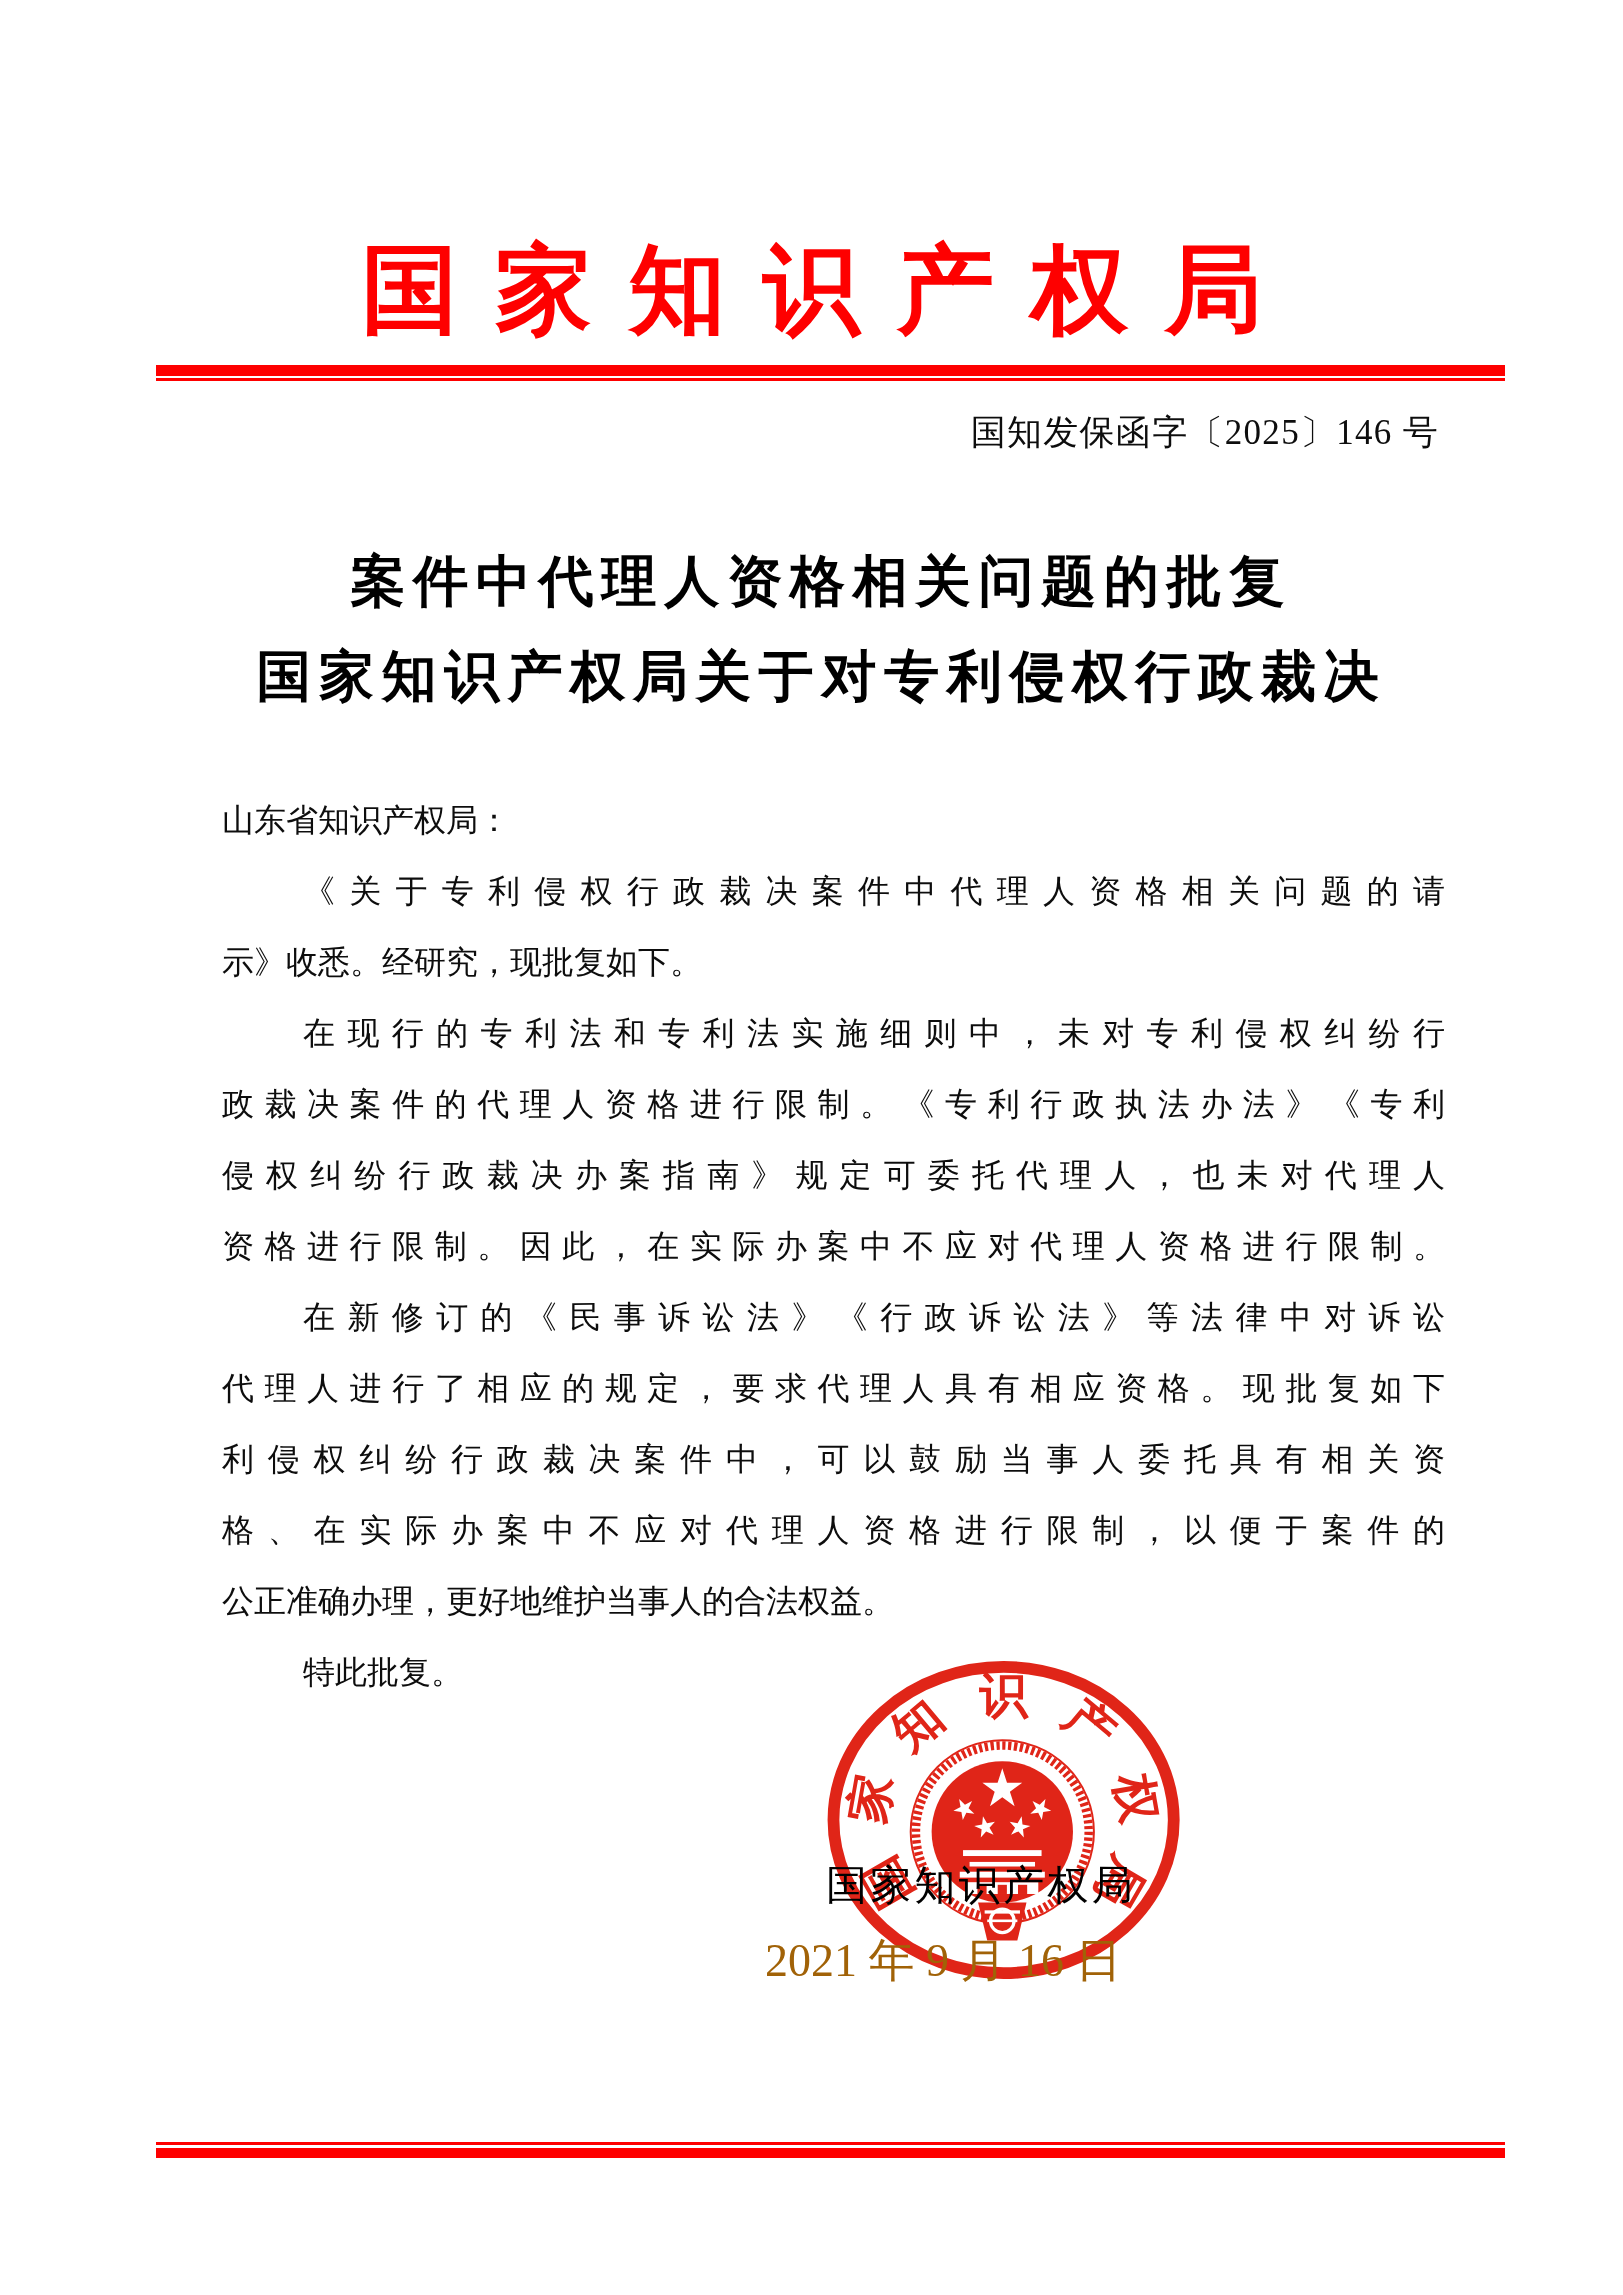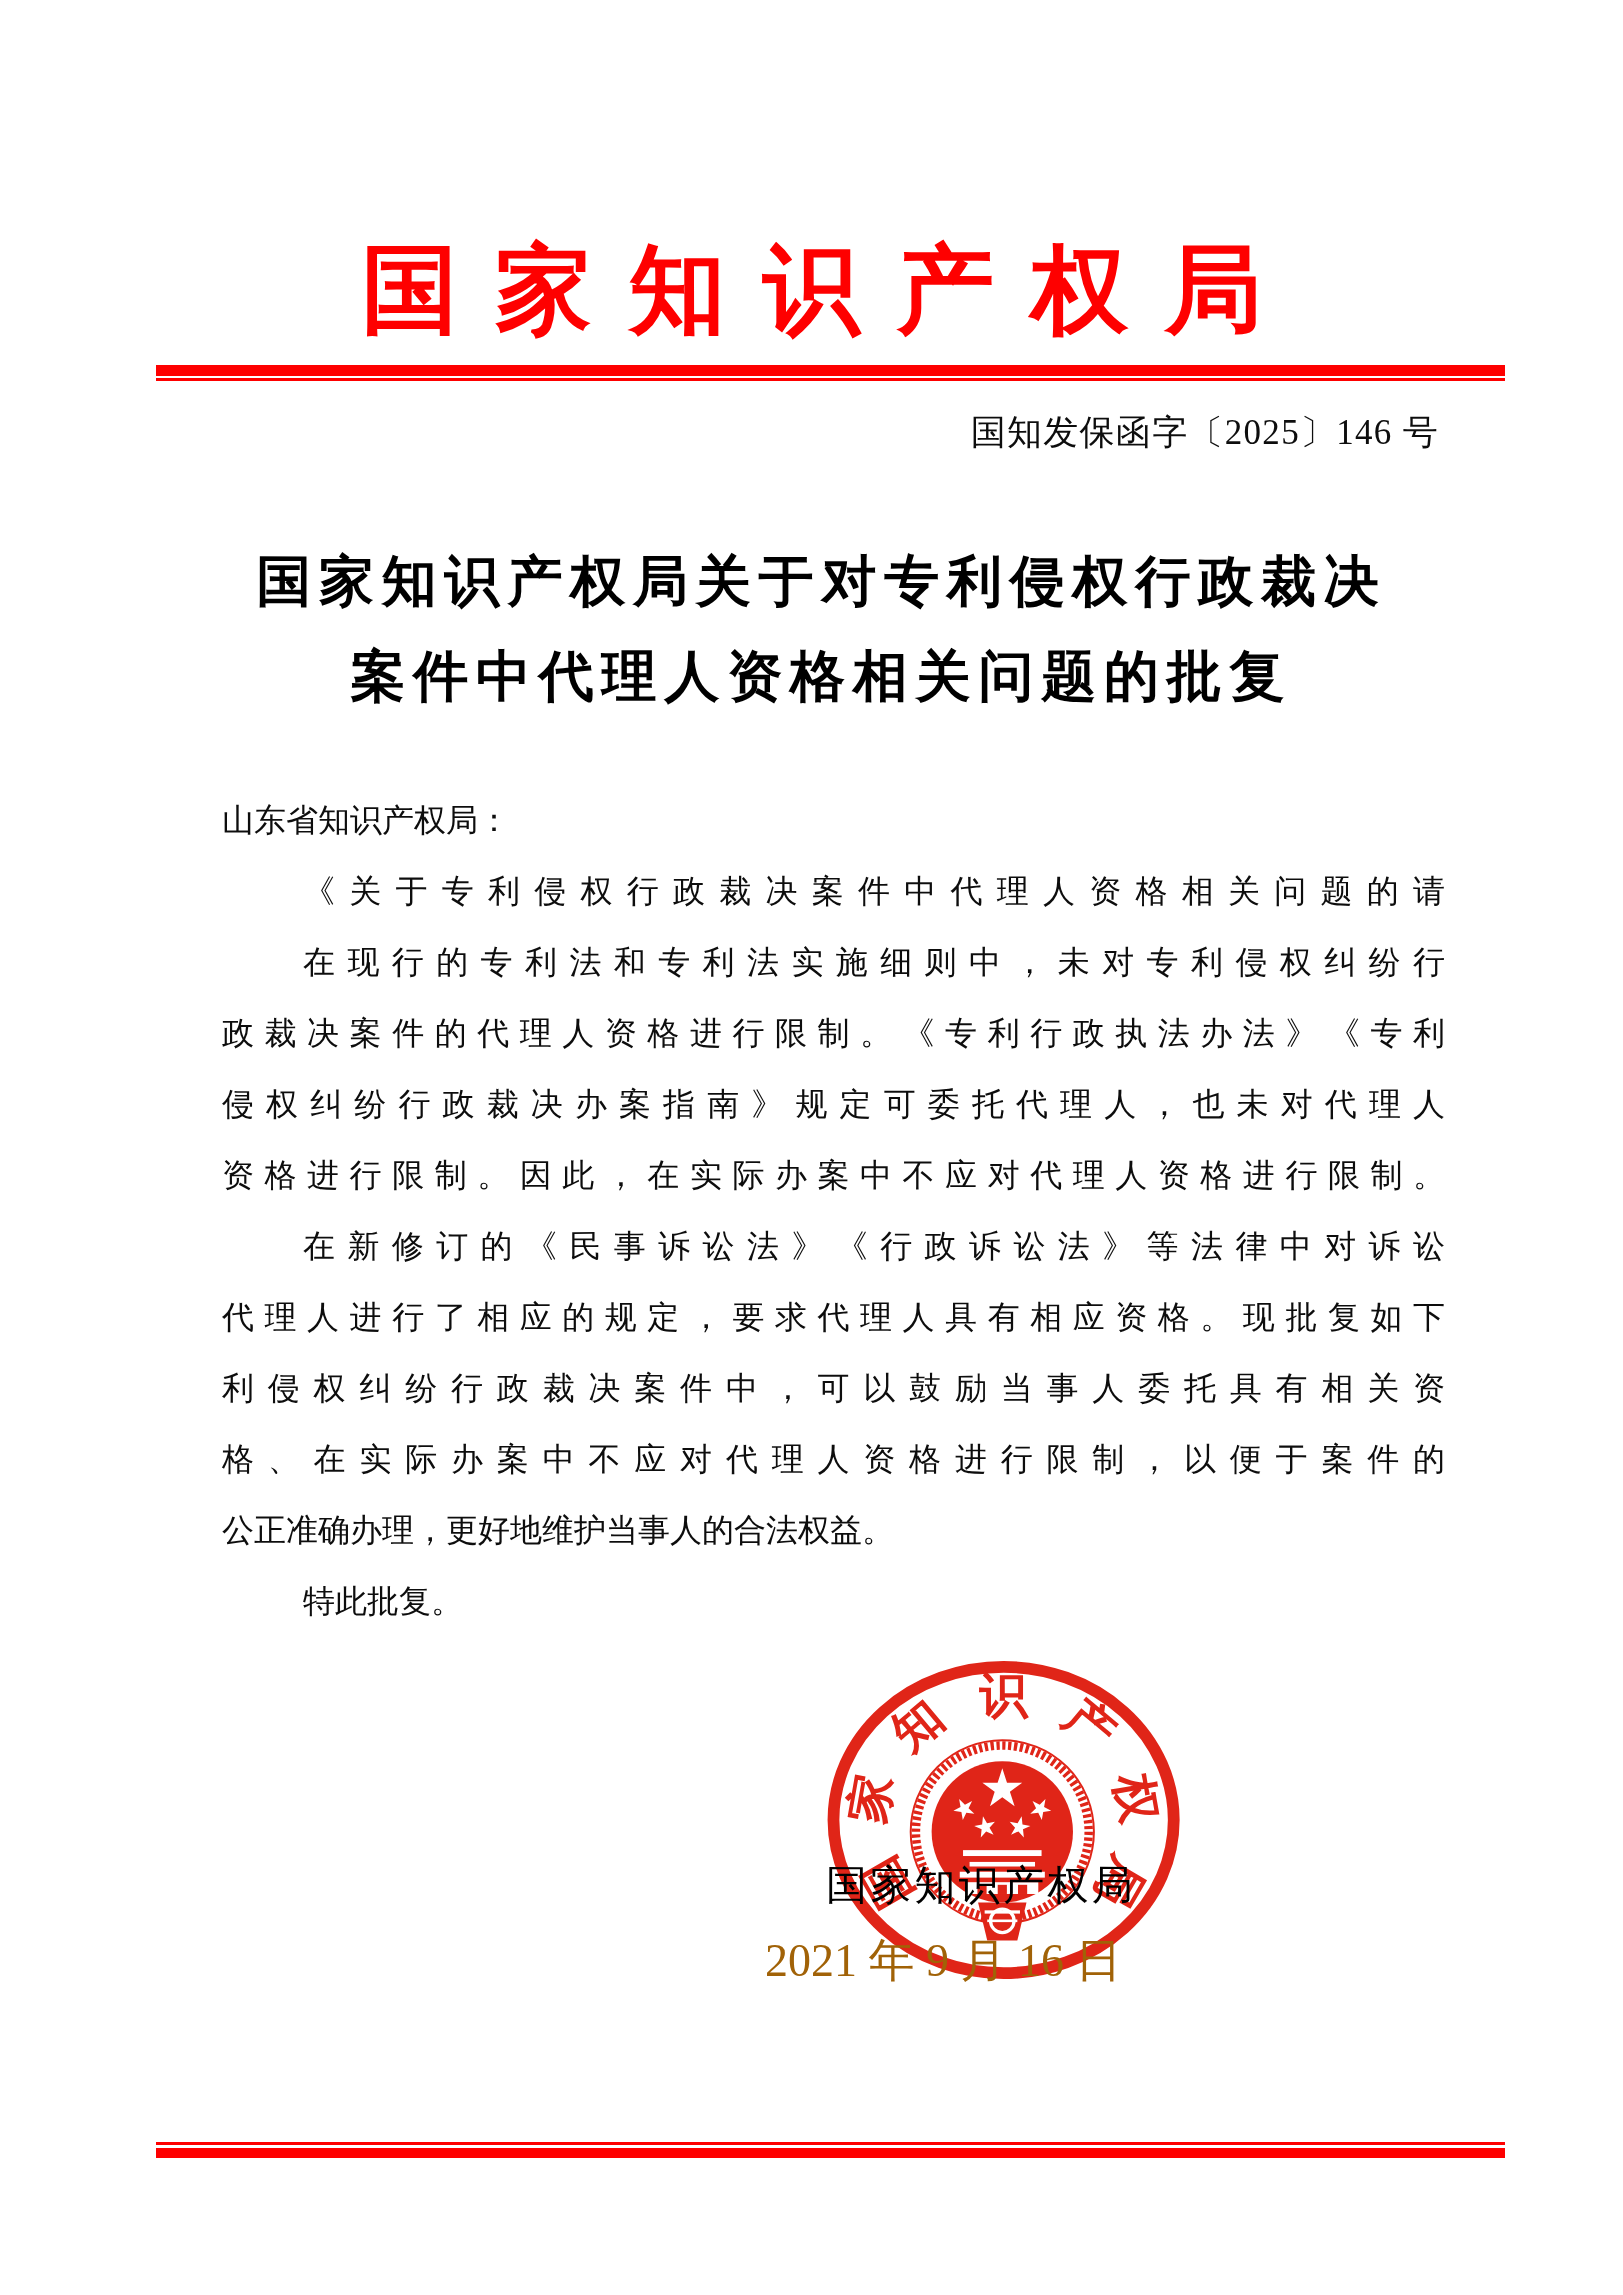--- a/index.html
+++ b/index.html
@@ -81,27 +81,28 @@
 <div class="page">
 
   <div class="letterhead">国家知识产权局</div>
 
   <div class="rule rule-thick-top"></div>
   <div class="rule rule-thin-top"></div>
 
   <div class="doc-number">国知发保函字〔2025〕146 号</div>
 
   <div class="title">
+    <div>案件中代理人资格相关问题的批复</div>
     <div>国家知识产权局关于对专利侵权行政裁决</div>
-    <div>案件中代理人资格相关问题的批复</div>
   </div>
 
   <div class="body-text">
     <span class="line">山东省知识产权局：</span>
     <span class="line indent stretch">《关于专利侵权行政裁决案件中代理人资格相关问题的请</span>
+    <span class="line">示》收悉。经研究，现批复如下。</span>
     <span class="line indent stretch">在现行的专利法和专利法实施细则中，未对专利侵权纠纷行</span>
     <span class="line stretch">政裁决案件的代理人资格进行限制。《专利行政执法办法》《专利</span>
     <span class="line stretch">侵权纠纷行政裁决办案指南》规定可委托代理人，也未对代理人</span>
     <span class="line stretch">资格进行限制。因此，在实际办案中不应对代理人资格进行限制。</span>
     <span class="line indent stretch">在新修订的《民事诉讼法》《行政诉讼法》等法律中对诉讼</span>
     <span class="line stretch">代理人进行了相应的规定，要求代理人具有相应资格。现批复如下</span>
     <span class="line stretch">利侵权纠纷行政裁决案件中，可以鼓励当事人委托具有相关资</span>
     <span class="line stretch">格、在实际办案中不应对代理人资格进行限制，以便于案件的</span>
     <span class="line">公正准确办理，更好地维护当事人的合法权益。</span>
     <span class="line indent">特此批复。</span>

